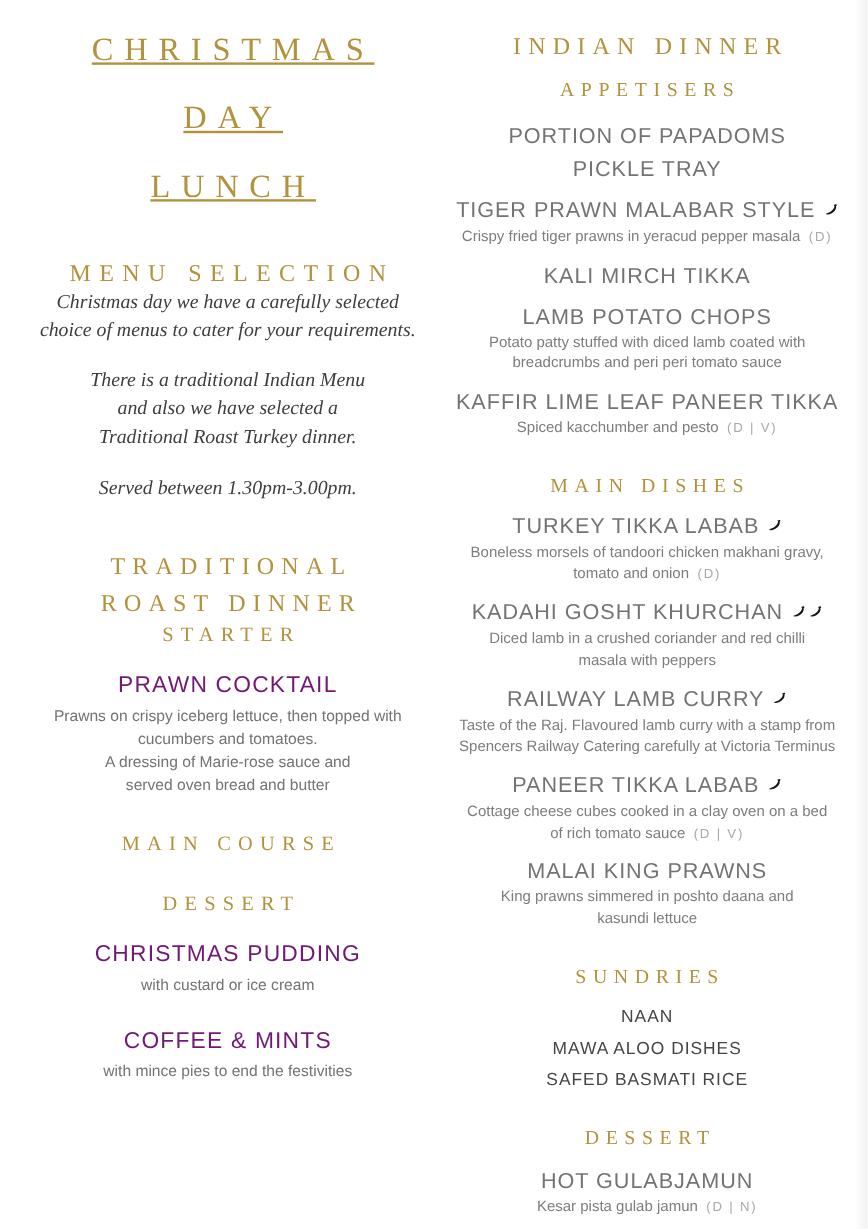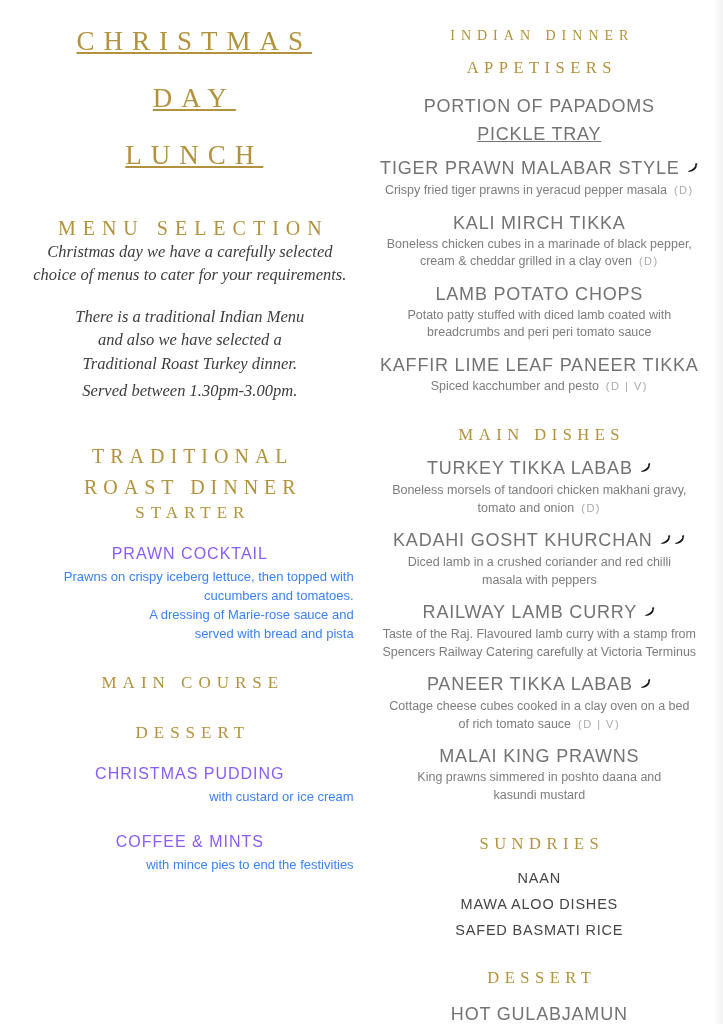--- a/index.html
+++ b/index.html
@@ -13,32 +13,32 @@
   .col-right{width:352px;text-align:center;}
 
   .gold{color:#b2923c;font-family:"Liberation Serif",serif;font-weight:400;}
 
   
   .title-line{font-size:27px;letter-spacing:9px;padding-left:9px;margin-bottom:26px;text-decoration:underline;}
   .h-menu{font-size:20px;letter-spacing:7px;padding-left:7px;margin-top:46px;}
   .serif-ital{font-family:"Liberation Serif",serif;font-style:italic;font-size:16.5px;color:#3d3d3d;line-height:1.42;}
   .para1{}
   .para2{margin-top:18px;}
-  .served{margin-top:4px;}
+  .served{margin-top:20px;}
   .h-roast{font-size:20px;letter-spacing:6px;padding-left:6px;line-height:1.55;margin-top:38px;}
   .h-sub-l{font-size:17px;letter-spacing:6px;padding-left:6px;}
-  .item-name-l{font-size:16px;color:#8b5cf6;letter-spacing:1px;margin-top:22px;}
-  .desc-l{font-size:13px;color:#3b82f6;line-height:1.48;margin-top:4px;text-align:right;}
+  .item-name-l{font-size:19px;color:#701a75;letter-spacing:1px;margin-top:22px;}
+  .desc-l{font-size:13px;color:#737373;line-height:1.48;margin-top:4px;}
 
   
-  .h-indian{font-size:14px;letter-spacing:6px;padding-left:6px;margin-top:2px;}
+  .h-indian{font-size:20px;letter-spacing:6px;padding-left:6px;margin-top:2px;}
   .h-sub-r{font-size:16.5px;letter-spacing:5.5px;padding-left:5px;margin-top:14px;}
   .h-sub-r.spaced{margin-top:30px;}
   .item-name-r{font-size:18px;color:#737373;letter-spacing:0.8px;margin-top:13px;}
-  .item-name-r.tight{margin-top:7px;text-decoration:underline;}
+  .item-name-r.tight{margin-top:7px;}
   .desc-r{font-size:12.5px;color:#7d7d7d;line-height:1.4;margin-top:2px;text-align:center;}
   .tag{font-size:11px;color:#a9a9a9;letter-spacing:1.5px;margin-left:7px;}
   .sundry{font-size:14.5px;color:#454545;letter-spacing:0.8px;margin-top:10px;}
 
   .chili{display:inline-block;margin-left:6px;vertical-align:-1px;}
   .chili svg{width:13px;height:13px;fill:#161616;}
   .chili + .chili{margin-left:1px;}
 
   
   .edge-shade{position:absolute;top:0;right:0;width:10px;height:100%;
@@ -78,21 +78,21 @@
     </div>
 
     <div class="gold h-sub-l">STARTER</div>
 
     <div>
       <div class="item-name-l">PRAWN COCKTAIL</div>
       <div class="desc-l">
         <div>Prawns on crispy iceberg lettuce, then topped with</div>
         <div>cucumbers and tomatoes.</div>
         <div>A dressing of Marie-rose sauce and</div>
-        <div>served with bread and pista</div>
+        <div>served oven bread and butter</div>
       </div>
     </div>
 
     <div class="gold h-sub-l" style="margin-top:30px;">MAIN COURSE</div>
 
 
     <div class="gold h-sub-l" style="margin-top:30px;">DESSERT</div>
 
     <div>
       <div class="item-name-l">CHRISTMAS PUDDING</div>
@@ -120,26 +120,20 @@
               <path d="M21 4.2c0-1-.8-1.9-1.9-1.9-.6 0-1.2.3-1.5.8-.5-.1-1 0-1.4.2.1.7.5 1.3 1.2 1.6-.1 1.6-.9 3.5-2.4 5.4-2.3 2.9-6 5.2-9.7 6-1.1.3-1.7.7-1.5 1.1.3.5 1.5.8 3 .7 4.5-.4 9-2.9 11.3-6.3 1.6-2.4 2.2-4.8 1.6-6.7.8-.3 1.3-1 1.3-1.9z"></path>
             </svg></span>
       </div>
       <div class="desc-r">
         <span>Crispy fried tiger prawns in yeracud pepper masala</span><span class="tag">(D)</span>
       </div>
     </div>
 
     <div>
       <div class="item-name-r">KALI MIRCH TIKKA</div>
-      <div class="desc-r">
-        <div>Boneless chicken cubes in a marinade of black pepper,</div>
-        <div>
-          <span>cream &amp; cheddar grilled in a clay oven</span><span class="tag">(D)</span>
-        </div>
-      </div>
     </div>
 
     <div>
       <div class="item-name-r">LAMB POTATO CHOPS</div>
       <div class="desc-r">
         <div>Potato patty stuffed with diced lamb coated with</div>
         <div>breadcrumbs and peri peri tomato sauce</div>
       </div>
     </div>
 
@@ -203,21 +197,21 @@
         <div>
           <span>of rich tomato sauce</span><span class="tag">(D | V)</span>
         </div>
       </div>
     </div>
 
     <div>
       <div class="item-name-r">MALAI KING PRAWNS</div>
       <div class="desc-r">
         <div>King prawns simmered in poshto daana and</div>
-        <div>kasundi mustard</div>
+        <div>kasundi lettuce</div>
       </div>
     </div>
 
     <div class="gold h-sub-r spaced">SUNDRIES</div>
 
     <div class="sundry" style="margin-top:16px;">NAAN</div>
     <div class="sundry">MAWA ALOO DISHES</div>
     <div class="sundry">SAFED BASMATI RICE</div>
 
     <div class="gold h-sub-r spaced">DESSERT</div>

